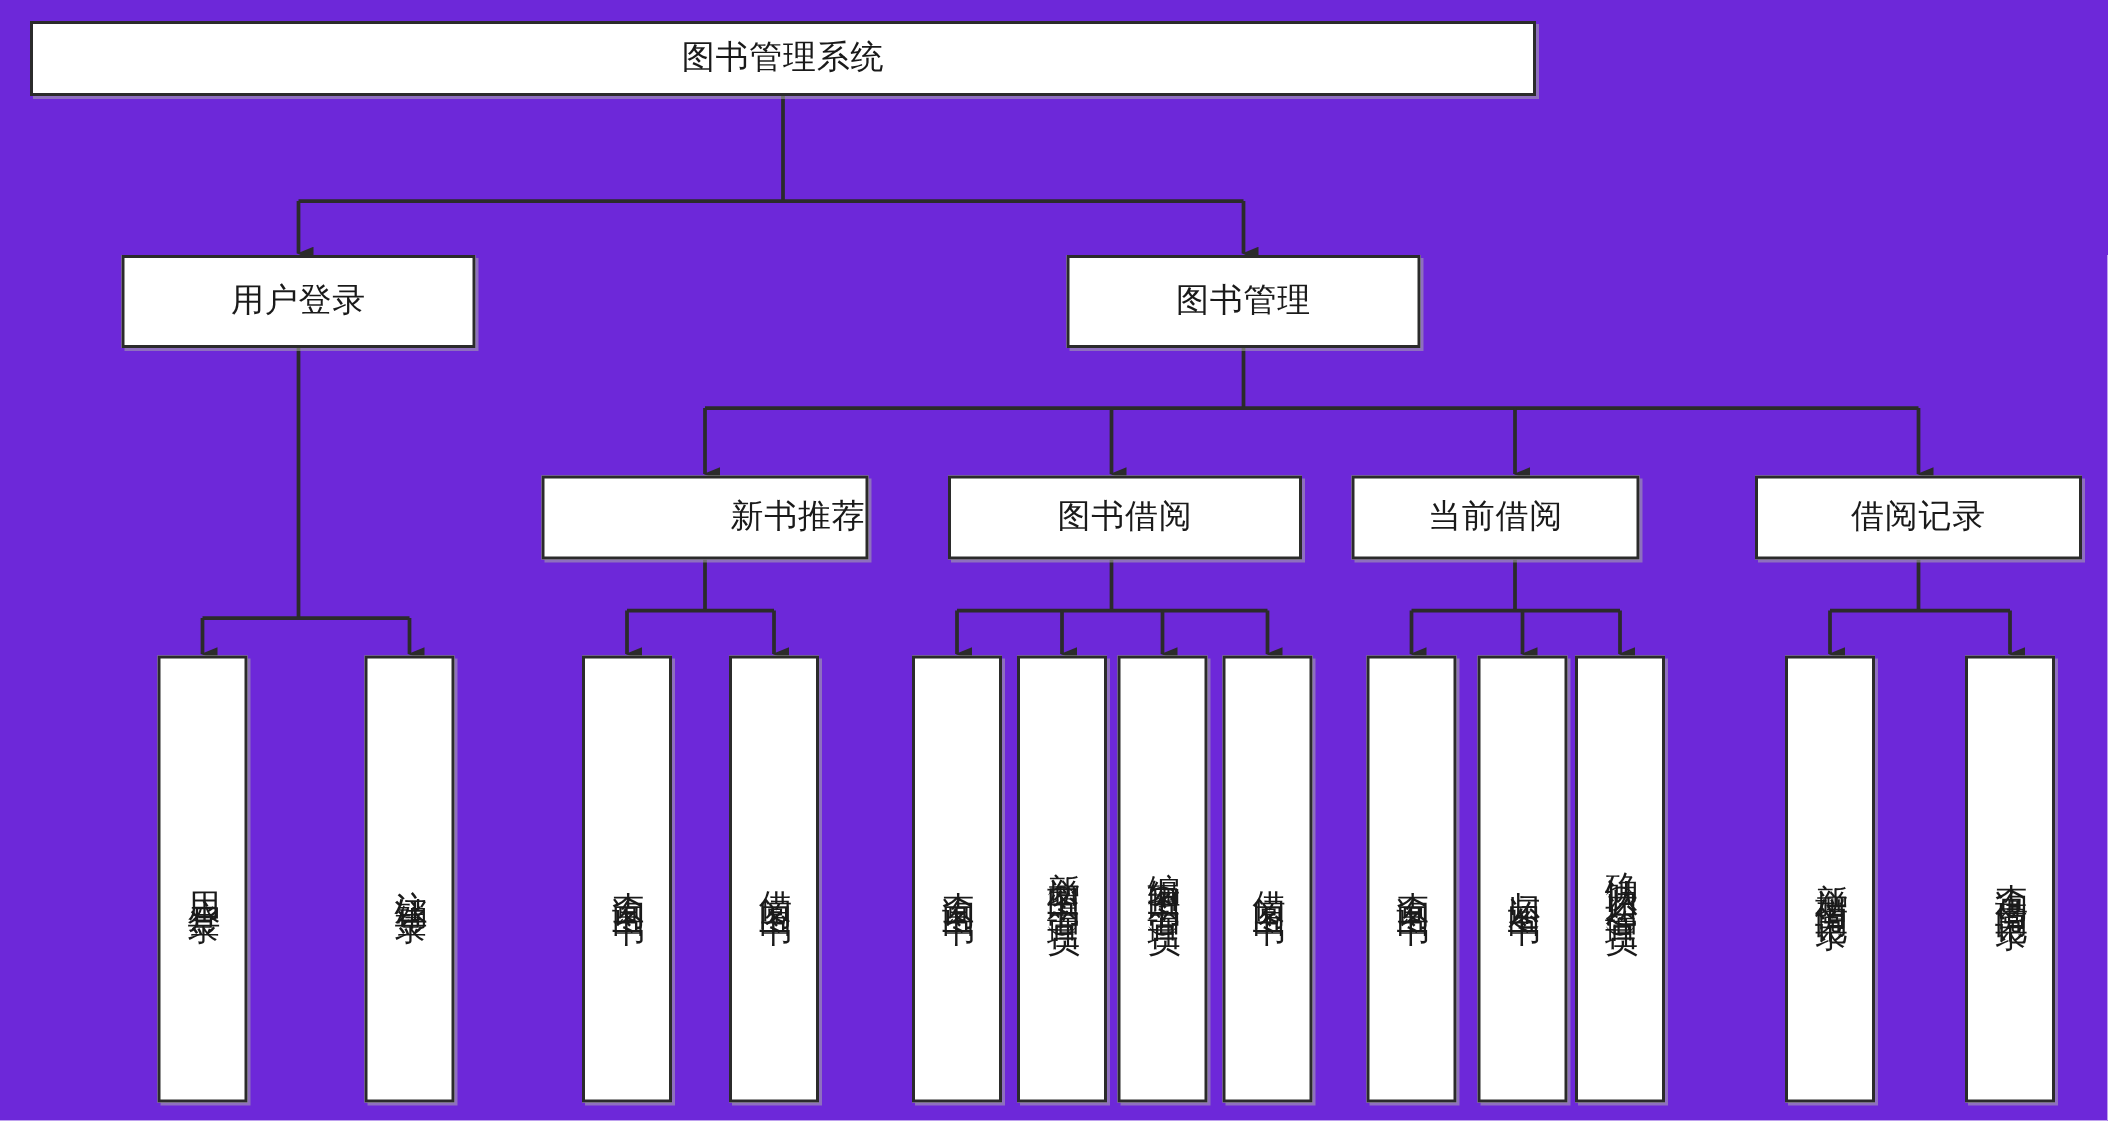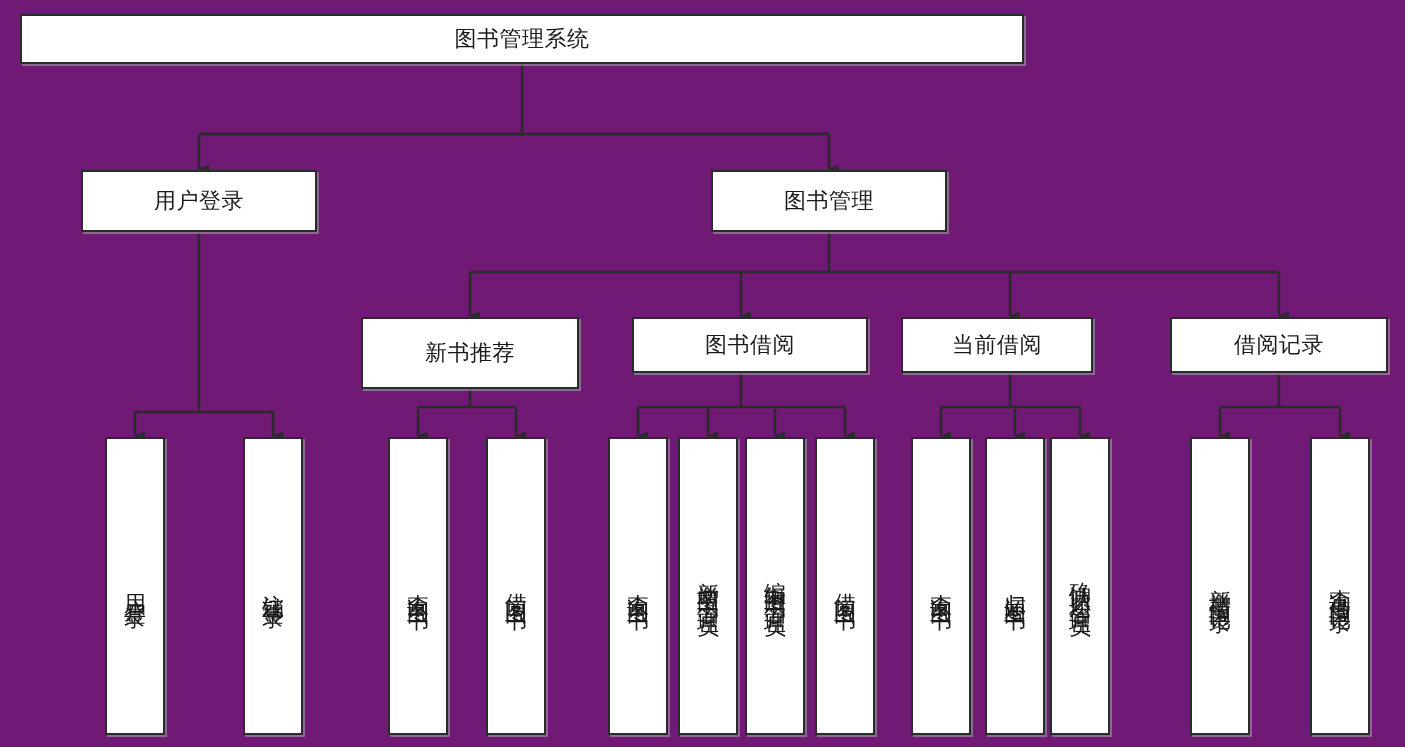--- a/index.html
+++ b/index.html
@@ -7,21 +7,21 @@
     padding: 0;
     background: #ffffff;
   }
   body {
     font-family: "DejaVu Sans", "Liberation Sans", sans-serif;
   }
   #diagram-root {
     position: relative;
     width: 1405px;
     height: 747px;
-    background: #701a75;
+    background: #6d28d9;
     overflow: hidden;
   }
   svg.edges {
     position: absolute;
     left: 0;
     top: 0;
     width: 1405px;
     height: 747px;
     pointer-events: none;
   }
@@ -115,21 +115,21 @@
   <div id="node-layer">
       <div class="node horiz" style="left: 20px; top: 14px; width: 1004px; height: 50px;">
         <span class="label">图书管理系统</span>
       </div>
       <div class="node horiz" style="left: 81px; top: 170px; width: 236px; height: 62px;">
         <span class="label">用户登录</span>
       </div>
       <div class="node horiz" style="left: 711px; top: 170px; width: 236px; height: 62px;">
         <span class="label">图书管理</span>
       </div>
-      <div class="node horiz" style="left: 361px; top: 317px; width: 218px; height: 72px;">
+      <div class="node horiz" style="left: 361px; top: 317px; width: 218px; height: 56px; justify-content: flex-end;">
         <span class="label">新书推荐</span>
       </div>
       <div class="node horiz" style="left: 632px; top: 317px; width: 236px; height: 56px;">
         <span class="label">图书借阅</span>
       </div>
       <div class="node horiz" style="left: 901px; top: 317px; width: 192px; height: 56px;">
         <span class="label">当前借阅</span>
       </div>
       <div class="node horiz" style="left: 1170px; top: 317px; width: 218px; height: 56px;">
         <span class="label">借阅记录</span>

